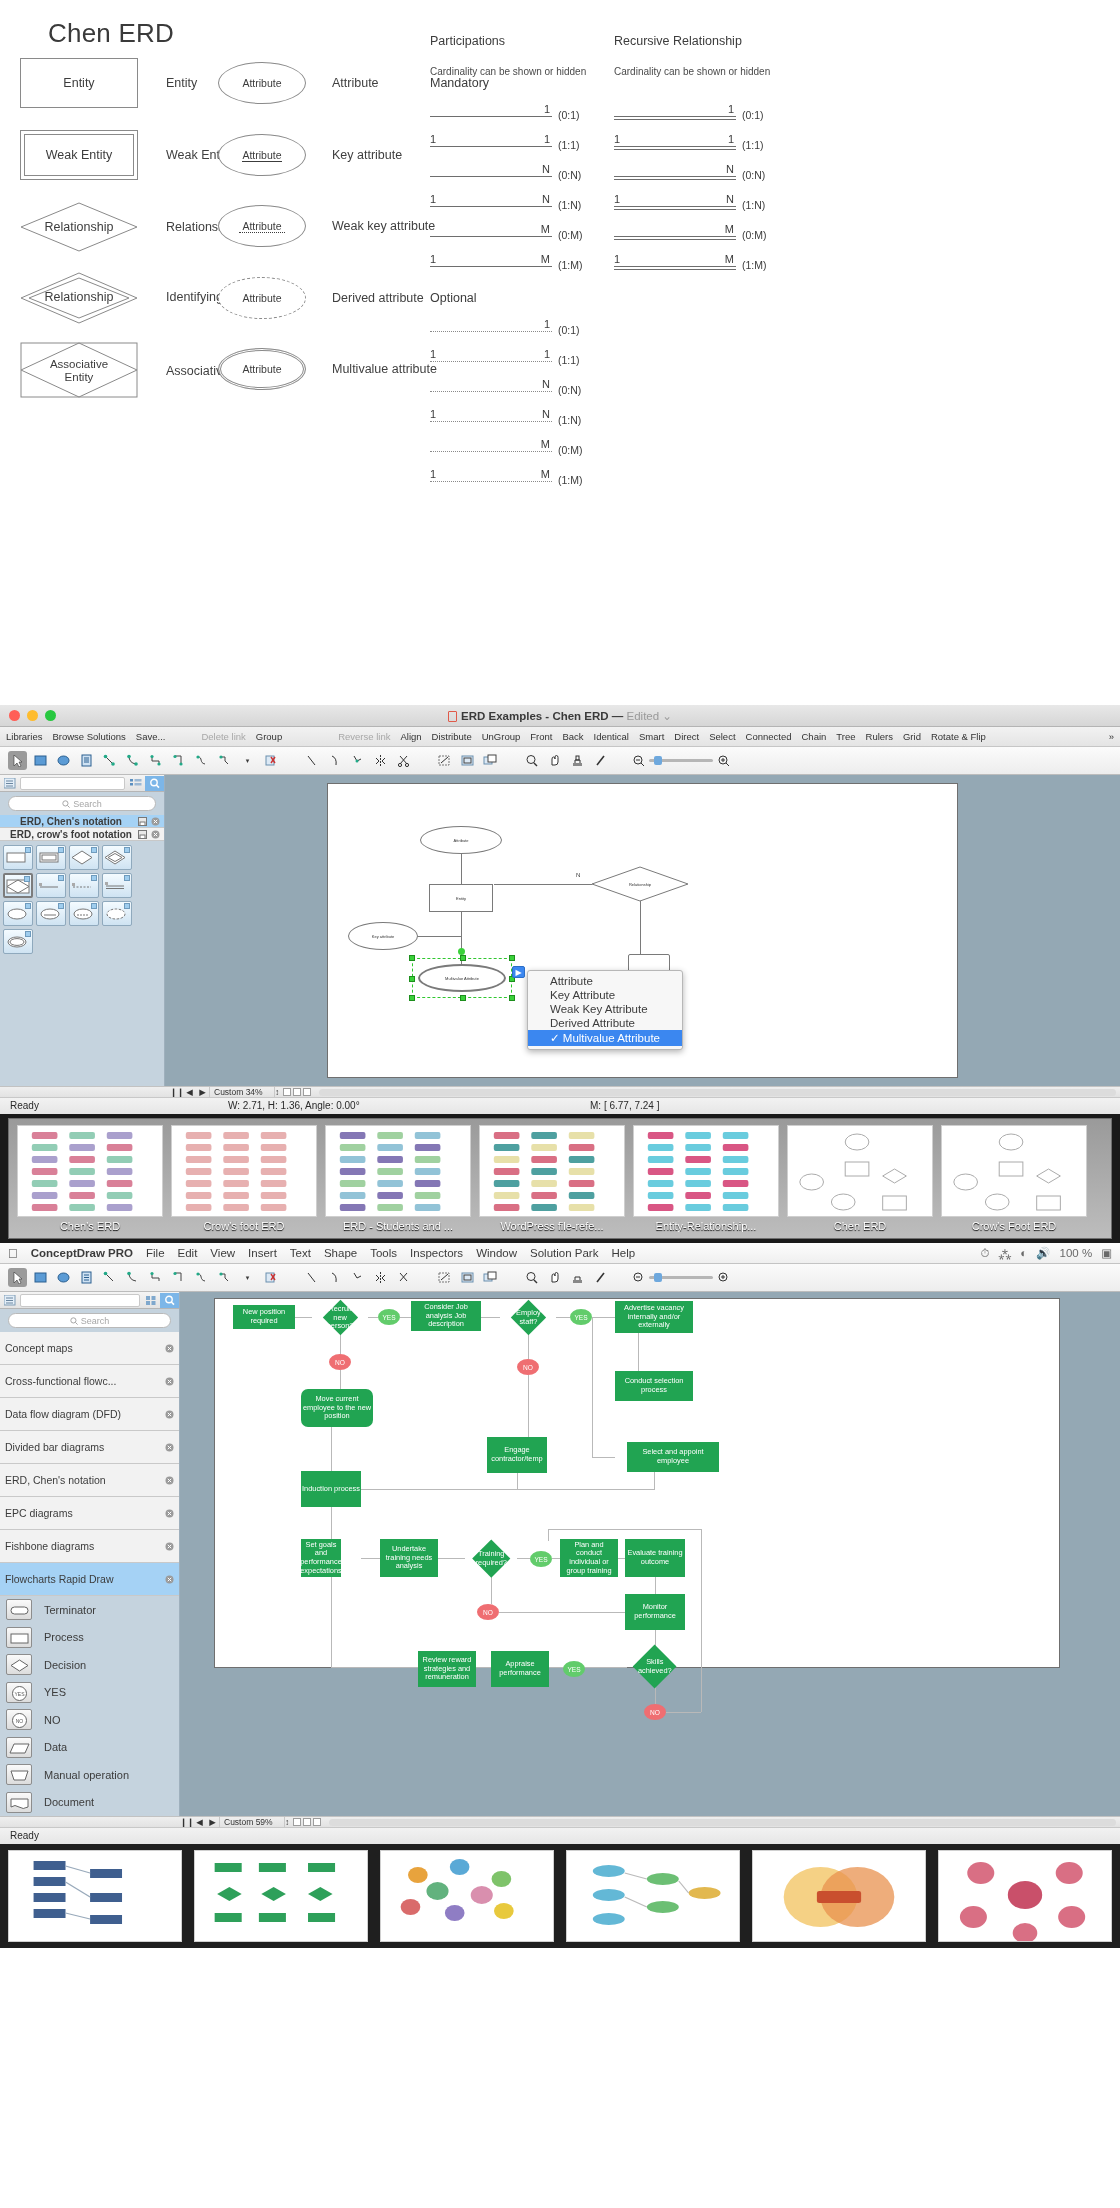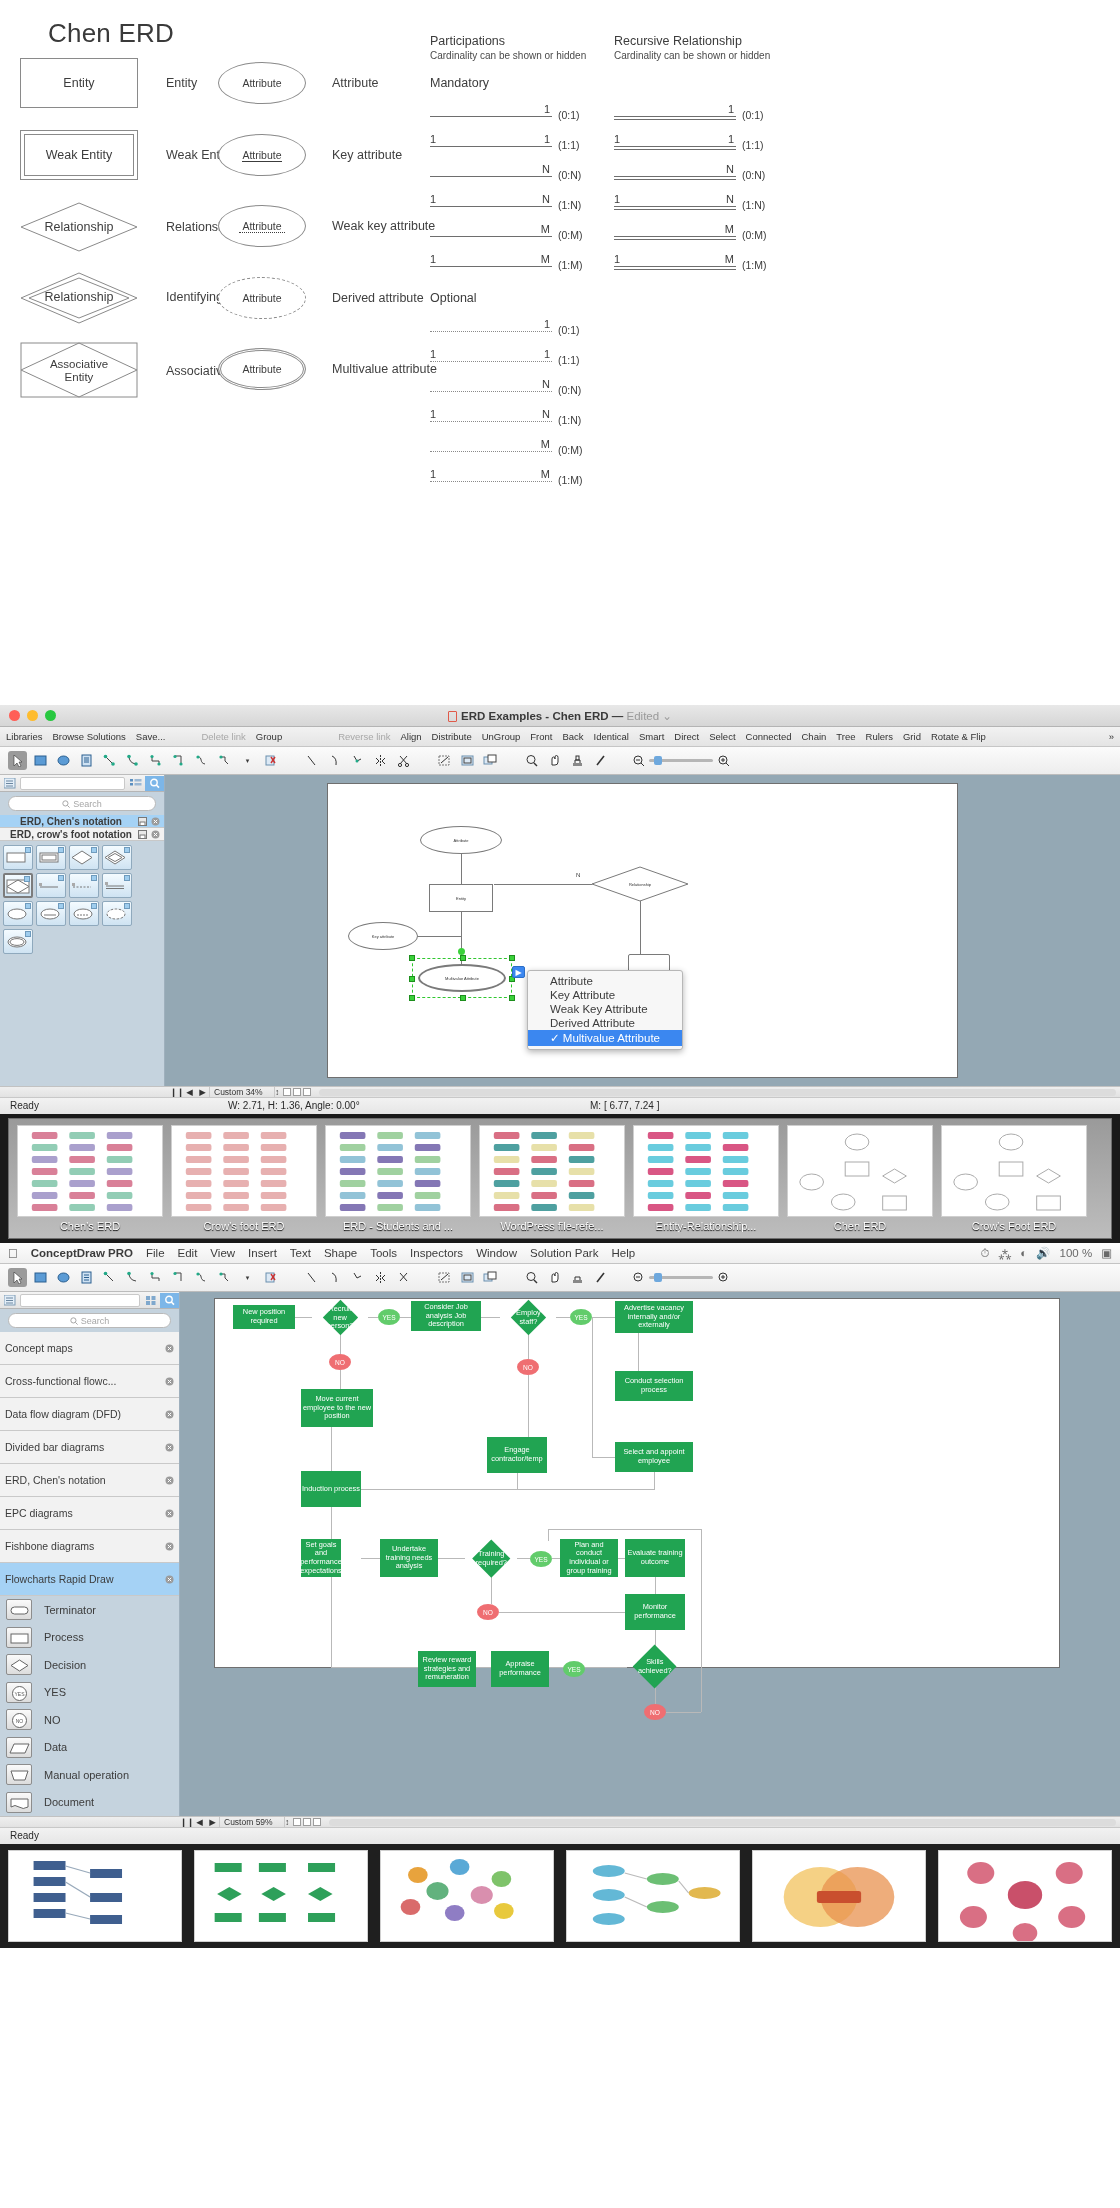--- a/index.html
+++ b/index.html
@@ -30,21 +30,21 @@
   .assoc-wrap svg { position:absolute; left:0; top:0; }
   .assoc-wrap .dtext { position:relative; font-size:11.5px; z-index:2; text-align:center; line-height:13px;}
   .ellipse { width:88px; height:42px; border:1px solid #8a8a8a; border-radius:50%; display:flex; align-items:center; justify-content:center; font-size:10.5px; background:#fff;}
   .ellipse.dashed { border:1px dashed #8a8a8a; }
   .ellipse.dbl { box-shadow: inset 0 0 0 1px #fff, inset 0 0 0 2px #8a8a8a; }
   .ul-solid { border-bottom:1px solid #3c3c3c; }
   .ul-dotted { border-bottom:1px dotted #3c3c3c; padding:0 3px;}
 
   
   .part-head { position:absolute; font-size:12.5px; color:#3c3c3c; }
-  .part-sub  { position:absolute; font-size:10px; color:#4a4a4a; }
+  .part-sub  { position:absolute; font-size:10px; color:#4a4a4a;margin-top:16px; }
   .part-group-title { position:absolute; font-size:12.5px; color:#3c3c3c;}
   .card-row { position:absolute; width:122px; height:30px; }
   .card-row .lineL { position:absolute; left:0; bottom:8px; font-size:11px;}
   .card-row .lineR { position:absolute; right:2px; bottom:8px; font-size:11px;}
   .card-row .rule  { position:absolute; left:0; right:0; bottom:6px; border-top:1px solid #6e6e6e;}
   .card-row .rule.dotted { border-top:1px dotted #8a8a8a;}
   .card-row .rule2 { position:absolute; left:0; right:0; bottom:3px; border-top:1px solid #6e6e6e;}
   .card-tag { position:absolute; font-size:10.5px; color:#3c3c3c;}
 
   
@@ -1372,27 +1372,27 @@
             </div>
             <div class="fc-yes" style="left: 355px; top: 10px;">YES</div>
             <div class="fc-node" style="left: 400px; top: 2px; width: 78px; height: 32px;">
               <span>Advertise vacancy internally and/or externally</span>
             </div>
             <div class="fc-no" style="left: 114px; top: 55px;">NO</div>
             <div class="fc-no" style="left: 302px; top: 60px;">NO</div>
             <div class="fc-node" style="left: 400px; top: 72px; width: 78px; height: 30px;">
               <span>Conduct selection process</span>
             </div>
-            <div class="fc-node" style="left: 86px; top: 90px; width: 72px; height: 38px;">
+            <div class="fc-node" style="left: 86px; top: 90px; width: 72px; height: 38px; border-radius: 7px;">
               <span>Move current employee to the new position</span>
             </div>
             <div class="fc-node" style="left: 272px; top: 138px; width: 60px; height: 36px;">
               <span>Engage contractor/temp</span>
             </div>
-            <div class="fc-node" style="left: 400px; top: 143px; width: 78px; height: 30px;">
+            <div class="fc-node" style="left: 412px; top: 143px; width: 92px; height: 30px;">
               <span>Select and appoint employee</span>
             </div>
             <div class="fc-node" style="left: 86px; top: 172px; width: 60px; height: 36px;">
               <span>Induction process</span>
             </div>
             <div class="fc-node" style="left: 86px; top: 240px; width: 40px; height: 38px;">
               <span>Set goals and performance expectations</span>
             </div>
             <div class="fc-node" style="left: 165px; top: 240px; width: 58px; height: 38px;">
               <span>Undertake training needs analysis</span>

